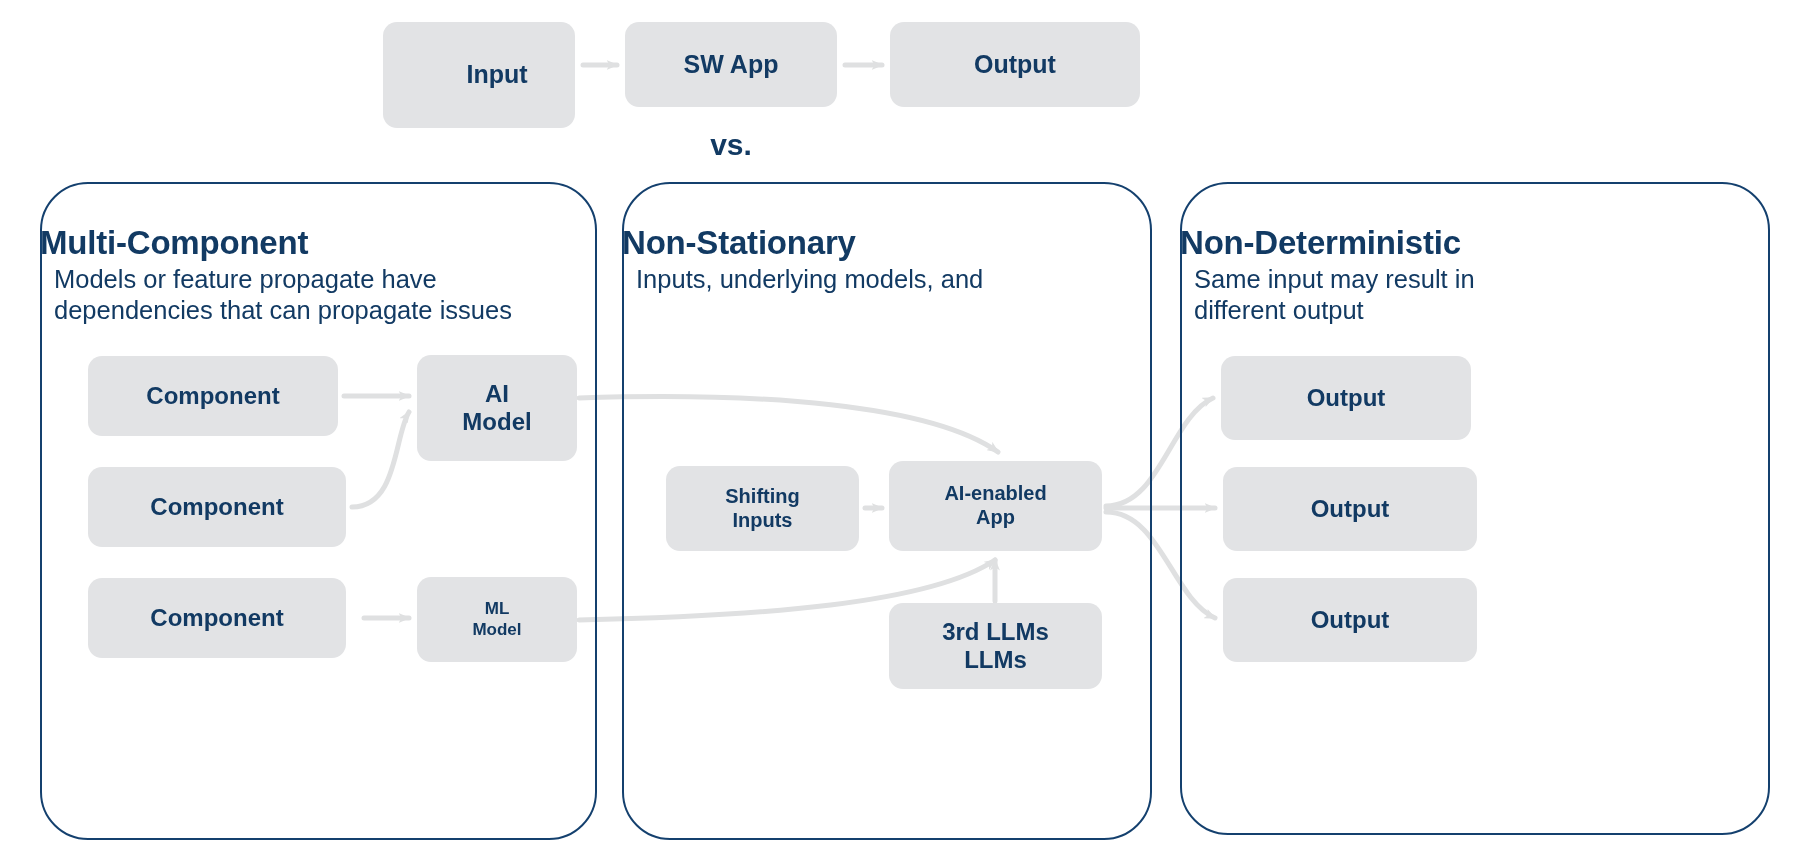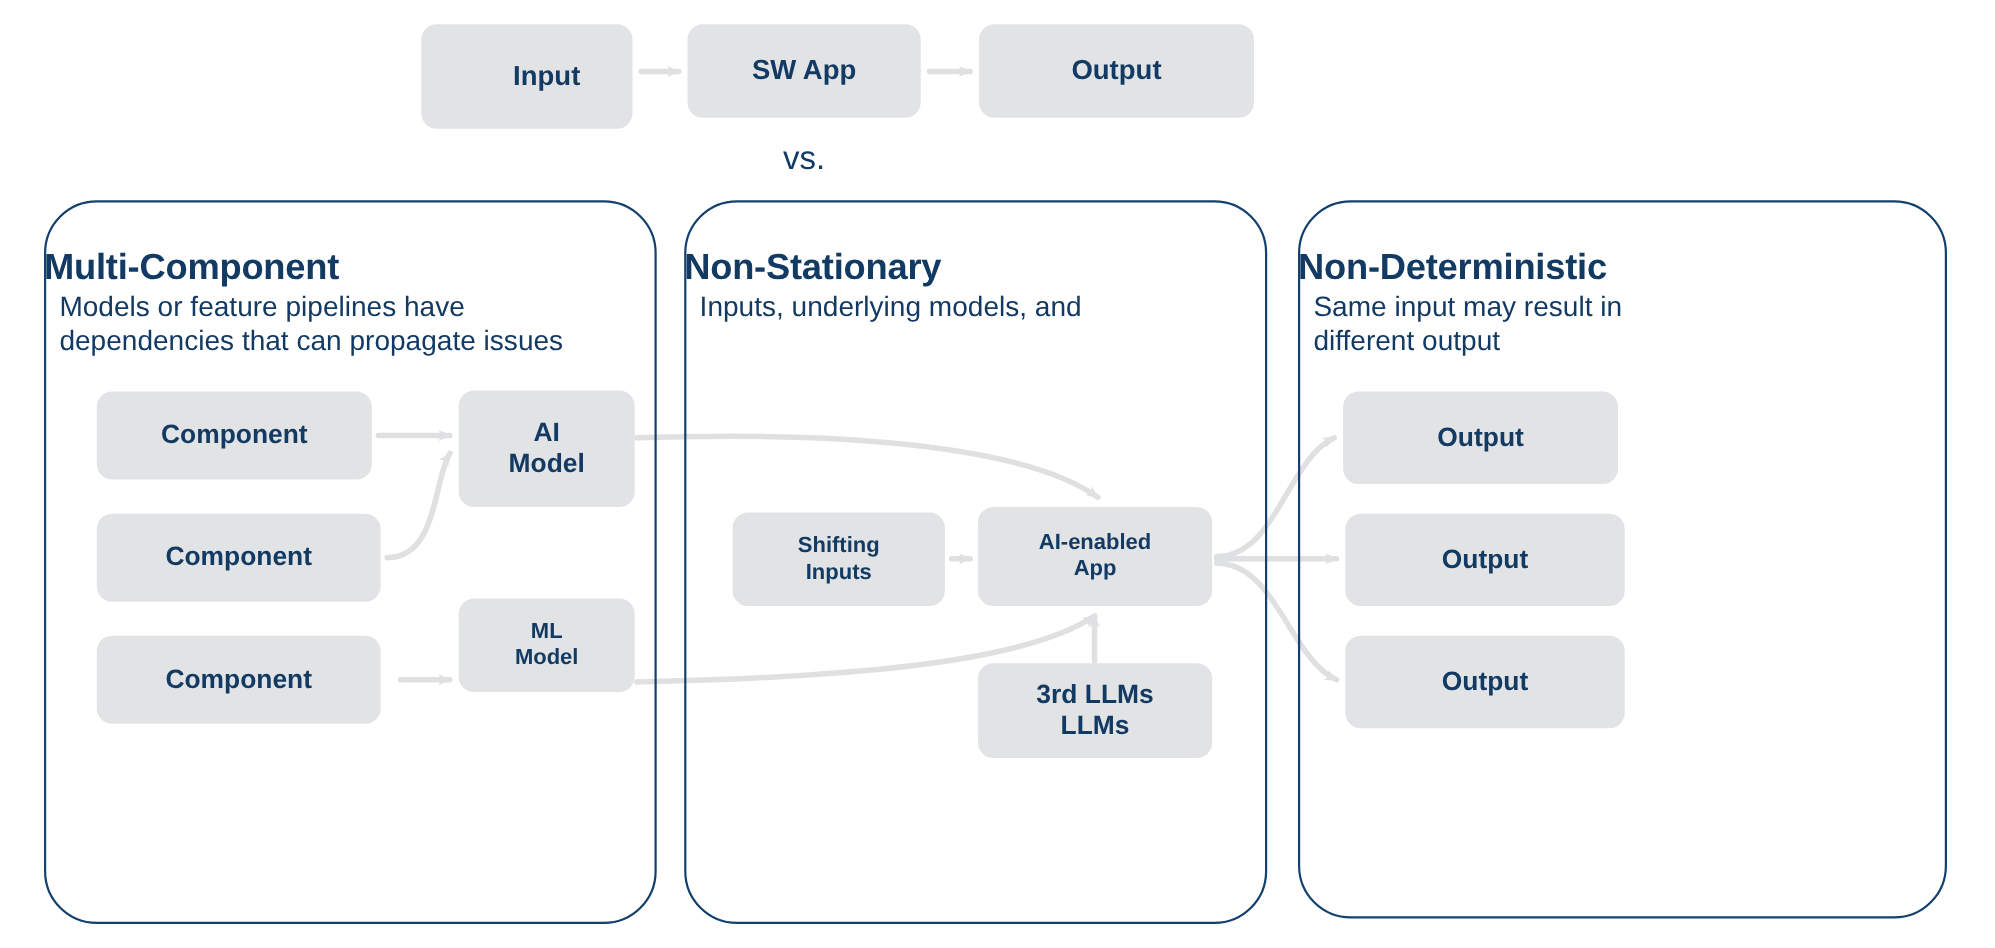--- a/index.html
+++ b/index.html
@@ -46,44 +46,44 @@
     margin:0 0 3px 0;line-height:1.1;
   }
   .panel-sub{
     font-size:25.5px;font-weight:normal;line-height:1.2;
     margin:0;padding:0 14px;
   }
 
   .vs{
     position:absolute;
     color:#123a63;
-    font-size:30px;font-weight:normal;
+    font-size:30px;font-weight:bold;
     text-align:center;
   }
 
   
-  #top-input{left:383px;top:22px;width:192px;height:95px;font-size:25px;padding-left:36px;}
+  #top-input{left:383px;top:22px;width:192px;height:106px;font-size:25px;padding-left:36px;}
   #top-swapp{left:625px;top:22px;width:212px;height:85px;font-size:25px;}
   #top-output{left:890px;top:22px;width:250px;height:85px;font-size:25px;}
 
   
   #panel-multi{left:40px;top:182px;width:557px;height:658px;}
   #panel-nonstat{left:622px;top:182px;width:530px;height:658px;}
   #panel-nondet{left:1180px;top:182px;width:590px;height:653px;}
 
   #head-multi{top:225px;left:40px;width:557px;}
   #head-nonstat{top:225px;left:622px;width:530px;}
   #head-nondet{top:225px;left:1180px;width:590px;}
 
   
   #c1{left:88px;top:356px;width:250px;height:80px;font-size:24px;}
   #c2{left:88px;top:467px;width:258px;height:80px;font-size:24px;}
   #c3{left:88px;top:578px;width:258px;height:80px;font-size:24px;}
   #ai-model{left:417px;top:355px;width:160px;height:106px;font-size:24px;text-align:center;}
-  #ml-model{left:417px;top:544px;width:160px;height:85px;font-size:20px;}
+  #ml-model{left:417px;top:577px;width:160px;height:85px;font-size:17px;}
 
   
   #shifting{left:666px;top:466px;width:193px;height:85px;font-size:20px;}
   #aiapp{left:889px;top:461px;width:213px;height:90px;font-size:20px;}
   #llm{left:889px;top:603px;width:213px;height:86px;font-size:24px;}
 
   
   #o1{left:1221px;top:356px;width:250px;height:84px;font-size:24px;}
   #o2{left:1223px;top:467px;width:254px;height:84px;font-size:24px;}
   #o3{left:1223px;top:578px;width:254px;height:84px;font-size:24px;}
@@ -127,21 +127,21 @@
 
   <div class="vs" style="left:625px;top:128px;width:212px;">vs.</div>
 
   <div class="panel" id="panel-multi"></div>
   <div class="panel" id="panel-nonstat"></div>
   <div class="panel" id="panel-nondet"></div>
 
   <div class="panel-head" id="head-multi">
     <p class="panel-title">Multi-Component</p>
     <p class="panel-sub">
-      <span>Models or feature pipelines have</span><br>
+      <span>Models or feature propagate have</span><br>
       <span>dependencies that can propagate issues</span>
     </p>
   </div>
 
   <div class="panel-head" id="head-nonstat">
     <p class="panel-title">Non-Stationary</p>
     <p class="panel-sub">
       <span>Inputs, underlying models, and</span><br>
     </p>
   </div>

